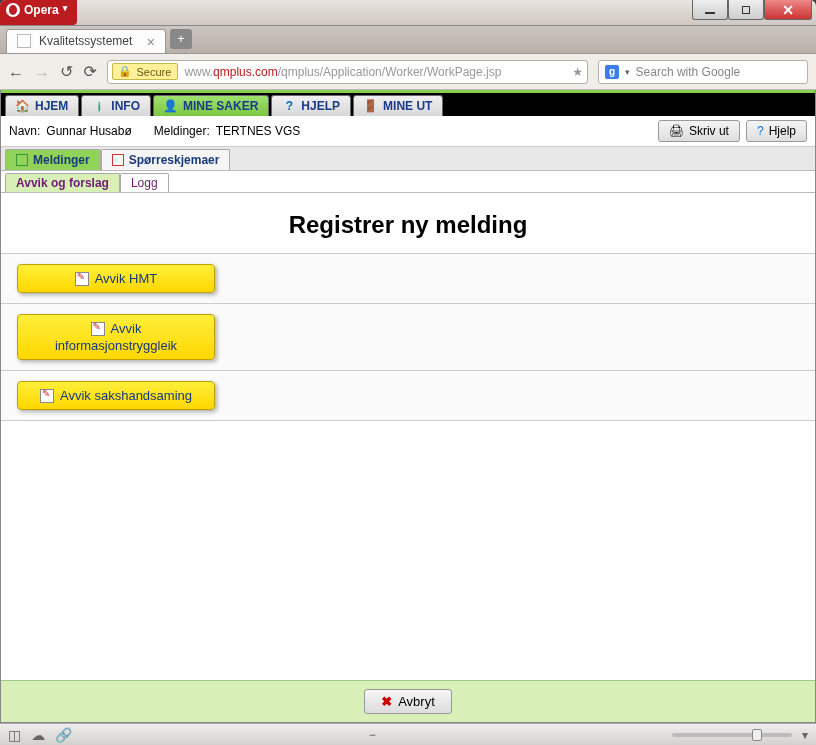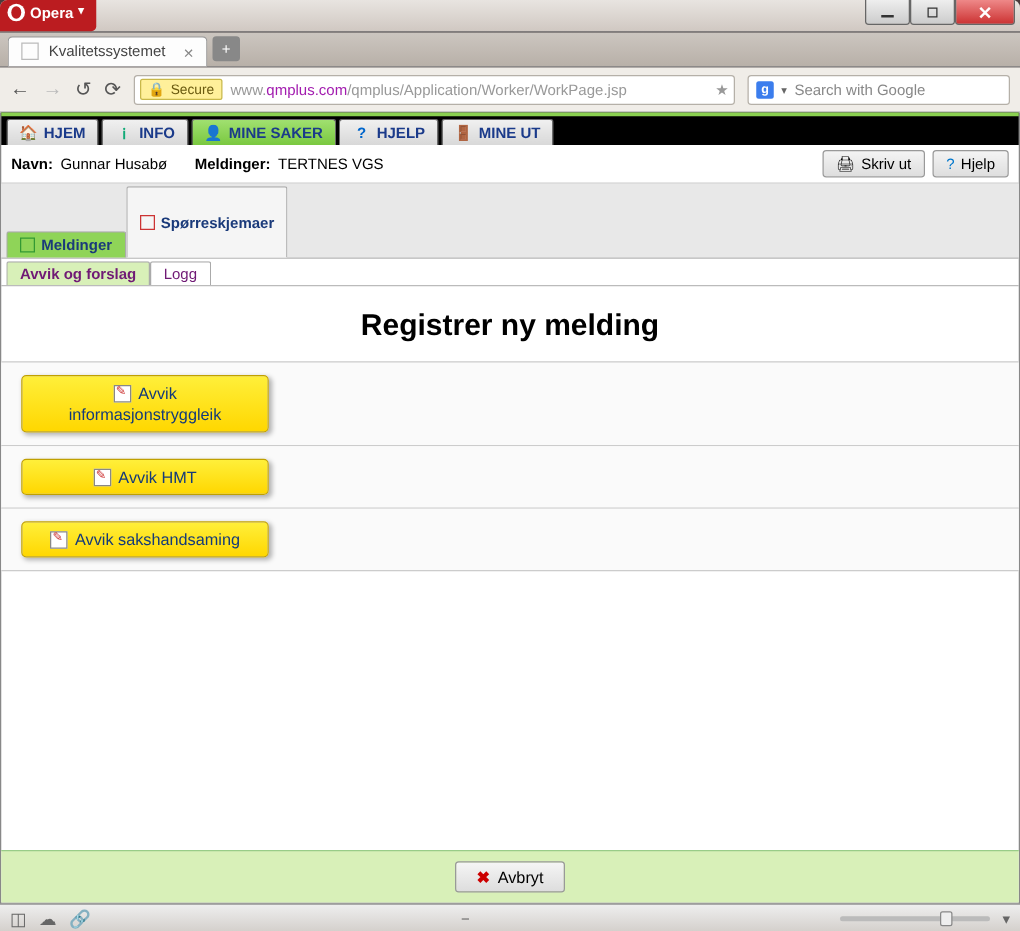--- a/index.html
+++ b/index.html
@@ -116,21 +116,21 @@
   background:#fff09a;
   border:1px solid #c8b84a;
   padding:1px 6px;
   border-radius:2px;
   display:flex;align-items:center;gap:4px;
   color:#6a5a10;
   font-size:11px;
 }
 .lock-ic{color:#a07a00;}
 .url-text { color:#999; font-size:12px;}
-.url-text .host{color:#a21caf;}
+.url-text .host{color:#b91c1c;}
 .star-ic{color:#999;margin-left:auto;}
 .search-field{
   width:210px; height:24px;
   background:#fff;border:1px solid #b5b0a8;border-radius:3px;
   display:flex;align-items:center;gap:6px;padding:0 6px;
   color:#888; font-size:12px;
 }
 .goo-ic{background:#3b7ded;color:#fff;font-weight:bold;font-size:10px;width:14px;height:14px;display:flex;align-items:center;justify-content:center;border-radius:2px;}
 .drop-ic{font-size:9px;color:#666;}
 
@@ -160,21 +160,21 @@
 }
 .appnav-btn.active{background:linear-gradient(to bottom,#a0e070,#7ac840);}
 .appnav-ic{width:14px;height:14px;display:inline-flex;align-items:center;justify-content:center;font-size:12px;}
 
 .inforow{
   display:flex;align-items:center;
   padding:4px 8px;
   border-bottom:1px solid #ccc;
   gap:6px;
 }
-.inforow .lbl{font-weight:bold;}
+.inforow .lbl{font-weight:normal;}
 .inforow .spacer{flex:1;}
 .tool-btn{
   background:linear-gradient(to bottom,#f4f4f4,#dedede);
   border:1px solid #999;border-radius:3px;
   padding:3px 10px;display:flex;align-items:center;gap:5px;
   font-size:12px;
 }
 
 .subtabs{
   background:#e8e8e8;
@@ -183,21 +183,21 @@
   padding:2px 4px 0 4px;
 }
 .subtab{
   border:1px solid #aaa;border-bottom:none;
   border-radius:2px 2px 0 0;
   padding:3px 10px;
   display:flex;align-items:center;gap:5px;
   background:#f5f5f5;
   font-size:12px;font-weight:bold;color:#1a3a7a;
 }
-.subtab.green{background:#8fd458;margin-top:36px;}
+.subtab.green{background:#8fd458;}
 .mini-ic{width:12px;height:12px;border:1px solid #c33;display:inline-block;}
 .mini-ic.g{border-color:#393;}
 .subtabs2{
   display:flex;gap:0;padding:2px 4px 0 4px;border-bottom:1px solid #bbb;
 }
 .subtab2{
   border:1px solid #aaa;border-bottom:none;border-radius:2px 2px 0 0;
   padding:2px 10px;font-size:12px;color:#701a75;background:#fff;
 }
 .subtab2.active{background:#d8f0b8;font-weight:bold;}
@@ -369,33 +369,33 @@
       </div>
       <div class="subtab2">
         <span>Logg</span>
       </div>
     </div>
 
     <div class="main">
       <div class="page-title">Registrer ny melding</div>
 
       <div class="cat-row">
+        <div class="yellow-btn">
+          <span class="form-ic"></span>
+          <span>Avvik HMT</span>
+        </div>
+      </div>
+
+      <div class="cat-row">
         <div class="yellow-btn tall">
           <span style="display:flex;align-items:center;gap:6px;">
             <span class="form-ic"></span>
             <span>Avvik</span>
           </span>
           <span>informasjonstryggleik</span>
-        </div>
-      </div>
-
-      <div class="cat-row">
-        <div class="yellow-btn">
-          <span class="form-ic"></span>
-          <span>Avvik HMT</span>
         </div>
       </div>
 
       <div class="cat-row">
         <div class="yellow-btn">
           <span class="form-ic"></span>
           <span>Avvik sakshandsaming</span>
         </div>
       </div>
 

